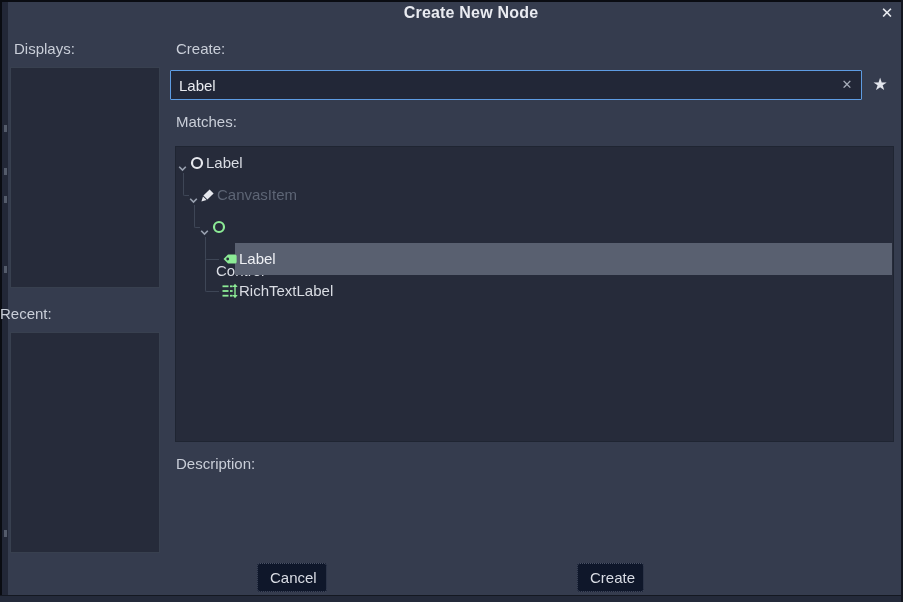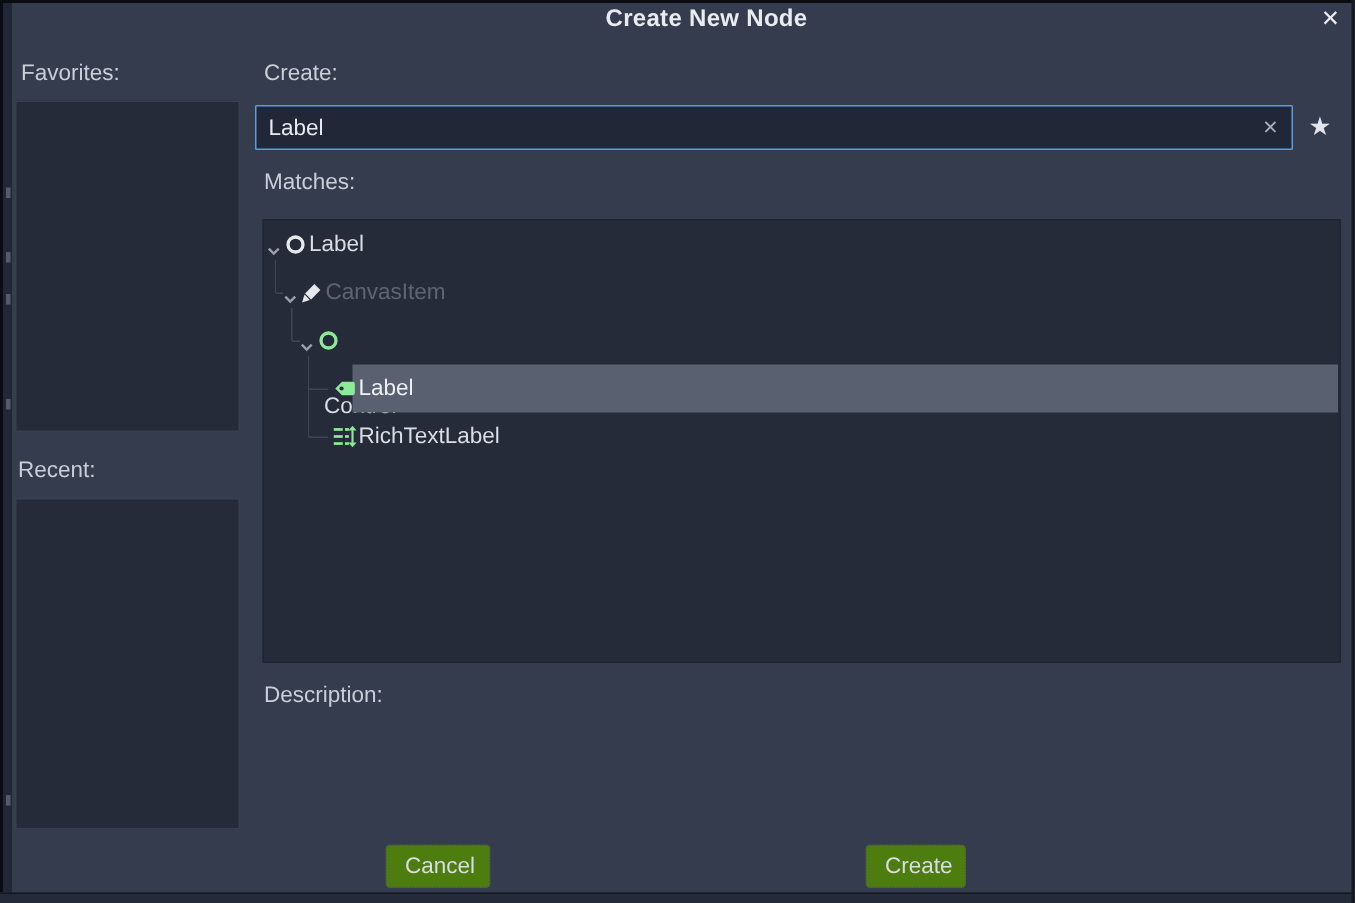--- a/index.html
+++ b/index.html
@@ -22,21 +22,21 @@
   .title{
     position:absolute;left:0;right:0;top:4px;text-align:center;
     font-size:16px;font-weight:bold;color:#e9ebf1;letter-spacing:.2px;
   }
   .close{
     position:absolute;left:877px;top:3px;width:20px;height:20px;
     font-size:15px;line-height:20px;text-align:center;color:#eceef3;cursor:pointer;
   }
   .lbl{position:absolute;font-size:15px;color:#c9ced8;line-height:20px;}
   #favorites-label{left:14px;top:39px;}
-  #recent-label{left:12px;top:304px;}
+  #recent-label{left:0;top:304px;}
   #search-label{left:176px;top:39px;}
   #matches-label{left:176px;top:112px;}
   #description-label{left:176px;top:454px;}
 
   .panel{position:absolute;background:#262b3a;border:1px solid #38404f;box-sizing:border-box;}
   #favorites-panel{left:10px;top:67px;width:150px;height:221px;}
   #recent-panel{left:10px;top:332px;width:150px;height:221px;}
 
   #search-input{
     position:absolute;left:170px;top:70px;width:692px;height:30px;box-sizing:border-box;
@@ -62,21 +62,21 @@
 
   #description-box{
     position:absolute;left:170px;top:486px;width:719px;height:61px;box-sizing:border-box;
     background:#262b3a;border:1px solid #1c2230;
     font-size:15px;line-height:26px;color:#ccd0d9;padding:4px 10px;
   }
   #description-box a{color:#ccd0d9;text-decoration:underline;cursor:pointer;}
 
   .btn{
     position:absolute;top:563px;height:29px;box-sizing:border-box;
-    background:#4d7c0f;border:1px dotted #4a5266;border-radius:3px;
+    background:#0f172a;border:1px dotted #4a5266;border-radius:3px;
     color:#d9dce4;font-size:15px;text-align:center;line-height:27px;cursor:pointer;
     font-family:"Liberation Sans","DejaVu Sans",sans-serif;padding:0 12px;
   }
   #cancel-button{left:257px;width:70px;}
   #create-button{left:577px;width:67px;}
 </style>
 </head>
 <body>
 
 <div id="app">
@@ -94,21 +94,21 @@
     
     
     
     
   </div>
   <div class="strip" id="strip-right"></div>
 
   <div class="title">Create New Node</div>
   <div class="close">✕</div>
 
-  <div class="lbl" id="favorites-label">Favorites:</div>
+  <div class="lbl" id="favorites-label">Displays:</div>
   <div class="panel" id="favorites-panel"></div>
 
   <div class="lbl" id="recent-label">Recent:</div>
   <div class="panel" id="recent-panel"></div>
 
   <div class="lbl" id="search-label">Create:</div>
   <input id="search-input" value="Label" style="">
   <span id="clear-search">✕</span>
   <span id="favorite-star">★</span>
 

